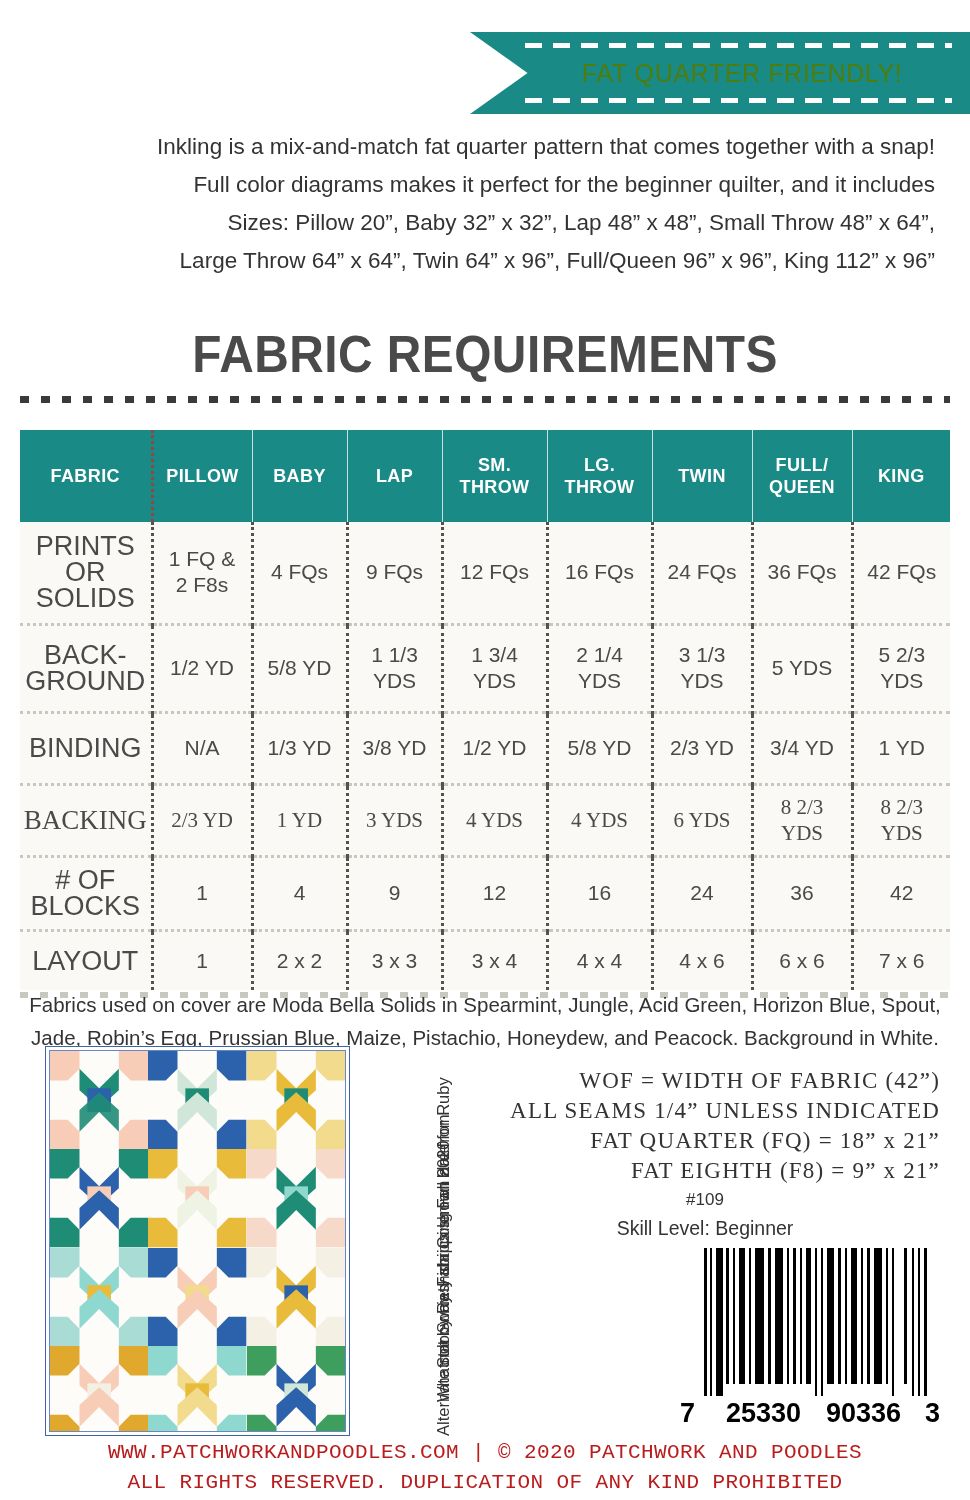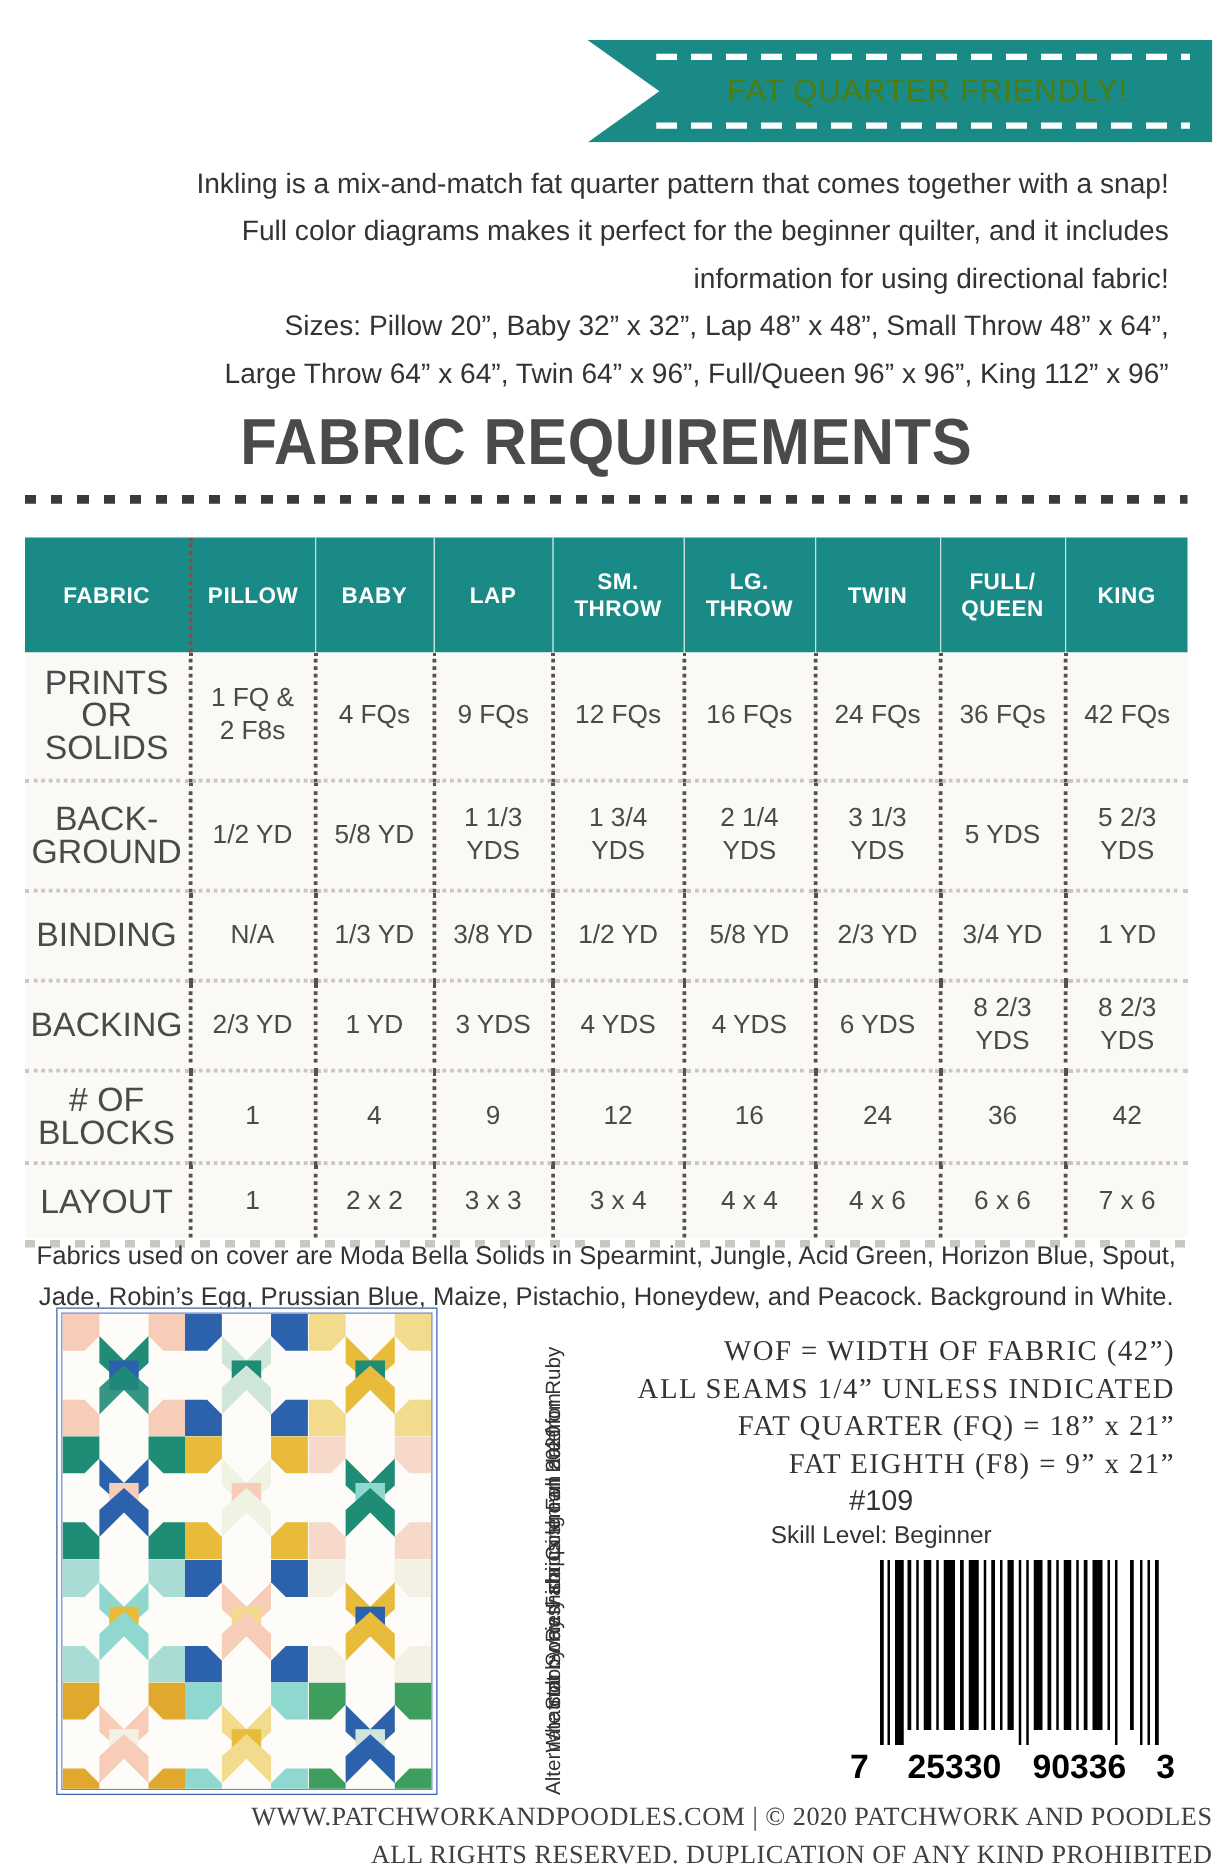--- a/index.html
+++ b/index.html
@@ -147,59 +147,58 @@
     font-family:"Liberation Serif", serif;
     font-size:23px; line-height:30px; color:#333333;
     letter-spacing:1.2px;
   }
   .meta {
     position:absolute; left:470px; top:1186px; width:470px;
     text-align:center;
     font-family:"Liberation Sans", sans-serif;
     font-size:19.5px; line-height:28px; color:#333333;
   }
-  .meta .num { font-size:23px; }
+  .meta .num { font-size:17px; }
 
   
   .barcode {
     position:absolute; left:676px; top:1248px; width:266px; height:182px;
     background:#ffffff;
   }
   .bc-bars { position:absolute; left:0; top:0; width:100%; height:148px; }
   .bc-digits {
     position:absolute; left:0; bottom:0; width:100%; height:34px;
     display:flex; align-items:center;
     font-family:"Liberation Sans", sans-serif;
     font-size:27px; font-weight:bold; color:#000000;
   }
   .bc-digits span { position:absolute; }
 
   
   .footer {
     position:absolute; left:0; top:1438px; width:970px;
-    text-align:right;
-    font-family:Liberation Serif, serif;
-    font-size:21px; line-height:30px; color:#404040;
+    text-align:center;
+    font-family:Liberation Mono, monospace;
+    font-size:21px; line-height:30px; color:#b91c1c;
     letter-spacing:.4px;
   }
 </style>
 </head>
 <body>
 
 <div class="banner-wrap">
   <div class="banner-body"></div>
   <div class="banner-dash top"></div>
   <div class="banner-dash bot"></div>
   <div class="banner-text">FAT QUARTER FRIENDLY!</div>
 </div>
 
 <div class="intro">
   <div>Inkling is a mix-and-match fat quarter pattern that comes together with a snap!</div>
   <div>Full color diagrams makes it perfect for the beginner quilter, and it includes</div>
-  <div>information for using directional fabric!</div>
   <div>Sizes: Pillow 20”, Baby 32” x 32”, Lap 48” x 48”, Small Throw 48” x 64”,</div>
   <div>Large Throw 64” x 64”, Twin 64” x 96”, Full/Queen 96” x 96”, King 112” x 96”</div>
 </div>
 
 <div class="title">FABRIC REQUIREMENTS</div>
 
 <div class="table">
   <div class="tbl-top-dash"></div>
   <table class="fr">
     <colgroup>
@@ -283,21 +282,21 @@
         <td><span>N/A</span></td>
         <td><span>1/3 YD</span></td>
         <td><span>3/8 YD</span></td>
         <td><span>1/2 YD</span></td>
         <td><span>5/8 YD</span></td>
         <td><span>2/3 YD</span></td>
         <td><span>3/4 YD</span></td>
         <td><span>1 YD</span></td>
       </tr>
 
-      <tr style="height:72px;">
+      <tr style="height:72px;font-family:Liberation Serif, serif;">
         <td class="rowhead"><span>BACKING</span></td>
         <td><span>2/3 YD</span></td>
         <td><span>1 YD</span></td>
         <td><span>3 YDS</span></td>
         <td><span>4 YDS</span></td>
         <td><span>4 YDS</span></td>
         <td><span>6 YDS</span></td>
         <td><span>8 2/3</span><br><span>YDS</span></td>
         <td><span>8 2/3</span><br><span>YDS</span></td>
       </tr>

